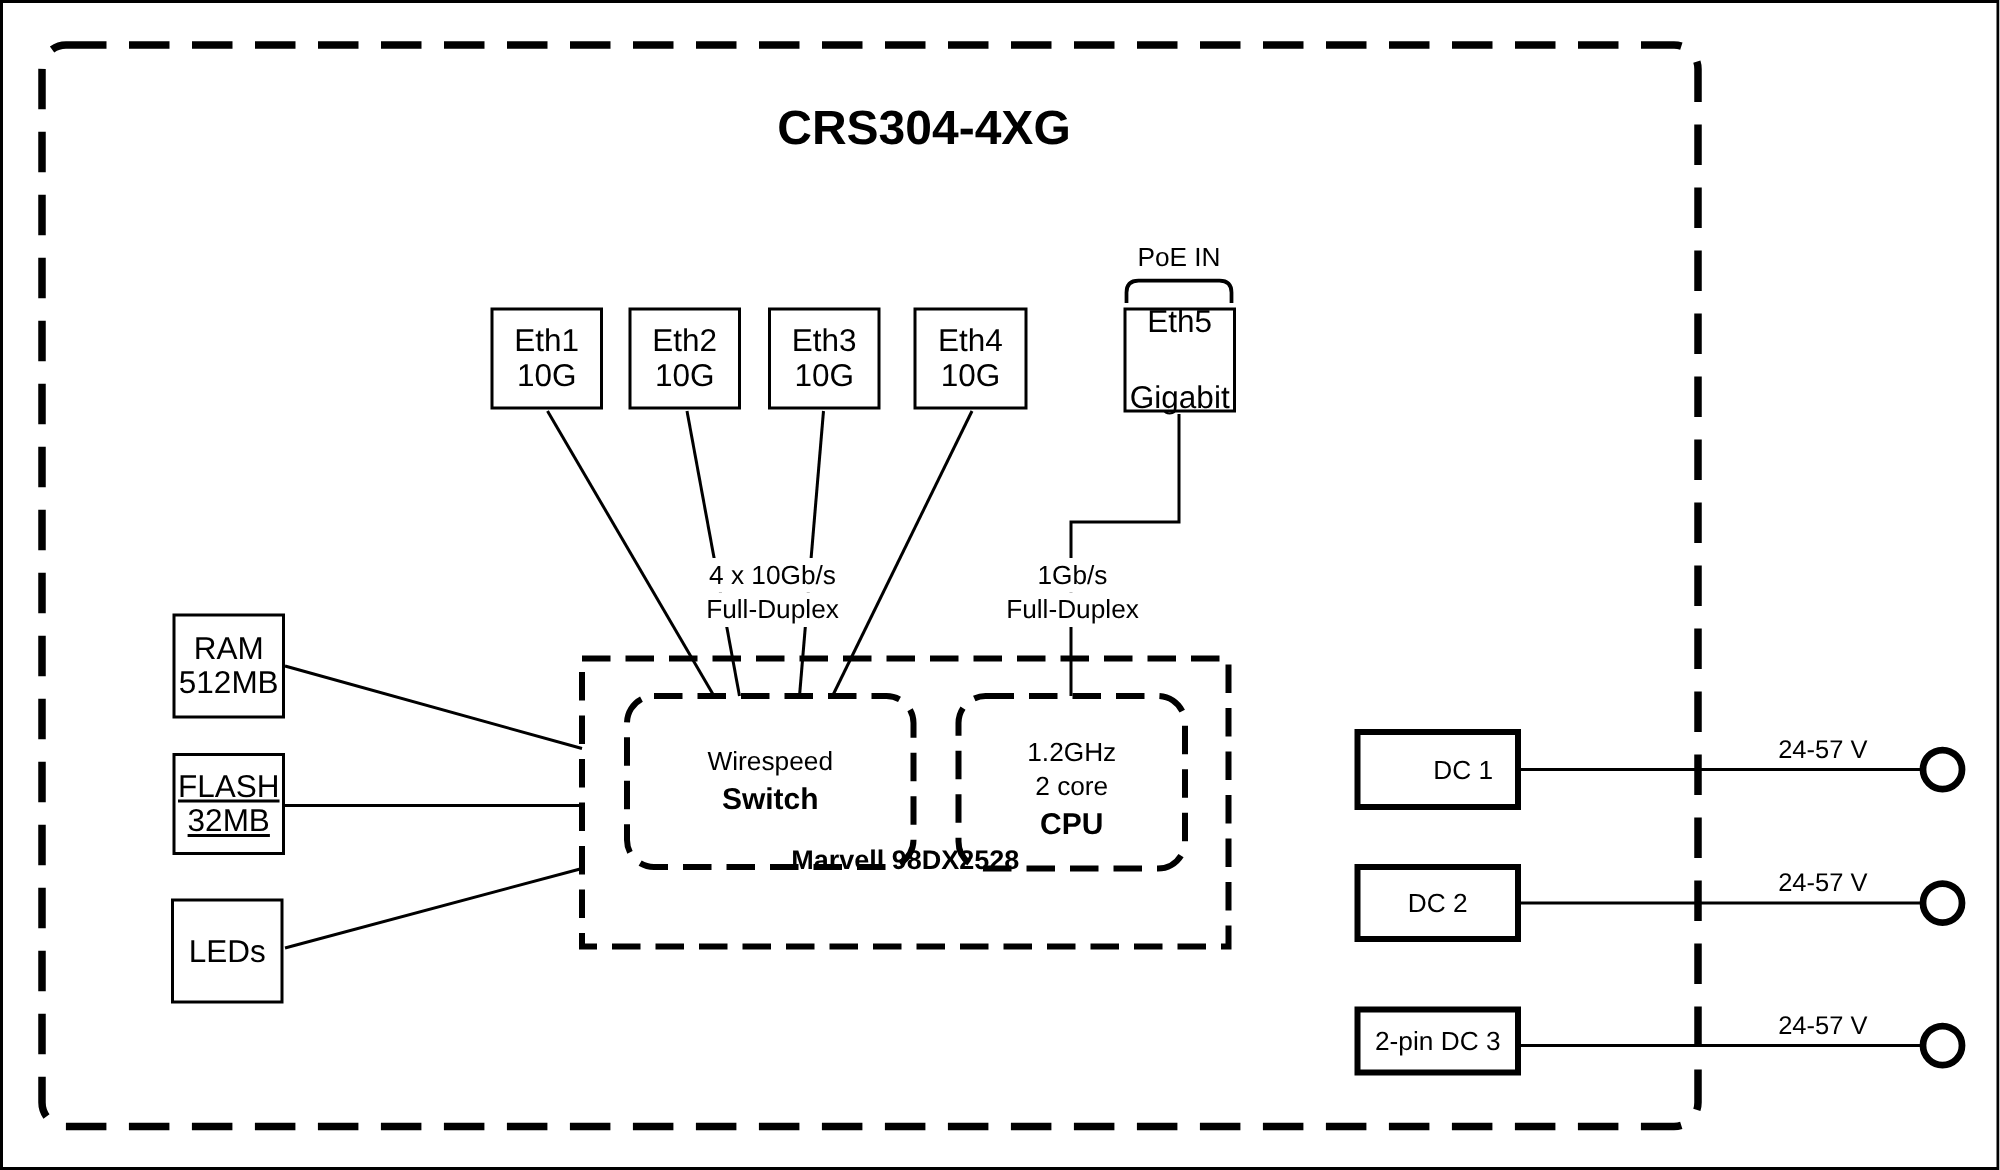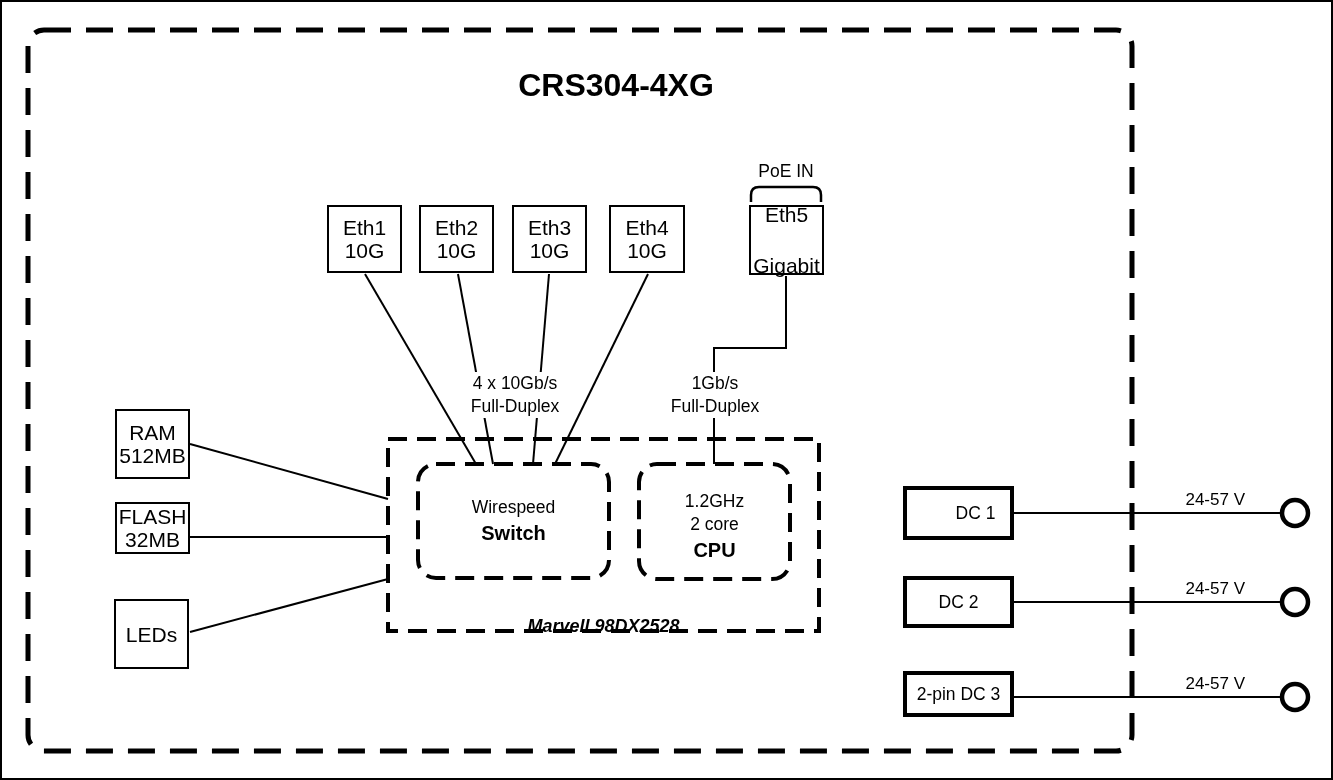--- a/index.html
+++ b/index.html
@@ -117,27 +117,27 @@
 
     <div class="abs soc-inner" style="left:416px;top:462px;width:191px;height:114px;">
       <span>Wirespeed</span>
       <span class="big">Switch</span>
     </div>
     <div class="abs soc-inner" style="left:637px;top:462px;width:151px;height:115px;padding-top:10px;">
       <span>1.2GHz</span>
       <span>2 core</span>
       <span class="big">CPU</span>
     </div>
-    <div class="abs soc-name" style="left:386px;top:613px;width:431px;font-style:italic;">Marvell 98DX2528</div>
+    <div class="abs soc-name" style="left:386px;top:560px;width:431px;">Marvell 98DX2528</div>
 
     <div class="abs box" style="left:113px;top:407px;width:75px;height:70px;">
       <span>RAM</span>
       <span>512MB</span>
     </div>
-    <div class="abs box" style="left:113px;top:500px;width:75px;height:52px;">
+    <div class="abs box" style="left:113px;top:500px;width:75px;height:68px;text-decoration:underline;">
       <span>FLASH</span>
       <span>32MB</span>
     </div>
     <div class="abs box" style="left:112px;top:597px;width:75px;height:70px;">
       <span>LEDs</span>
 
     </div>
 
     <div class="abs dcbox" style="left:901px;top:484px;width:111px;height:54px;padding-left:34px;">
       <span>DC 1</span>

